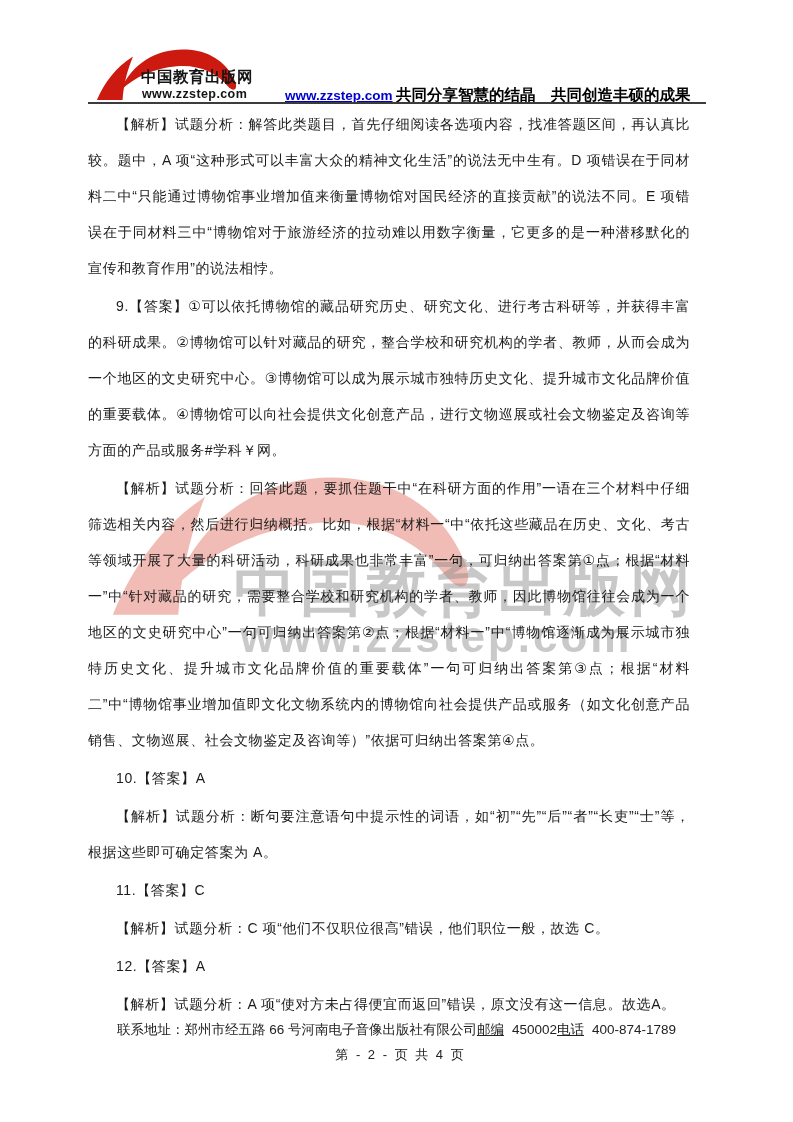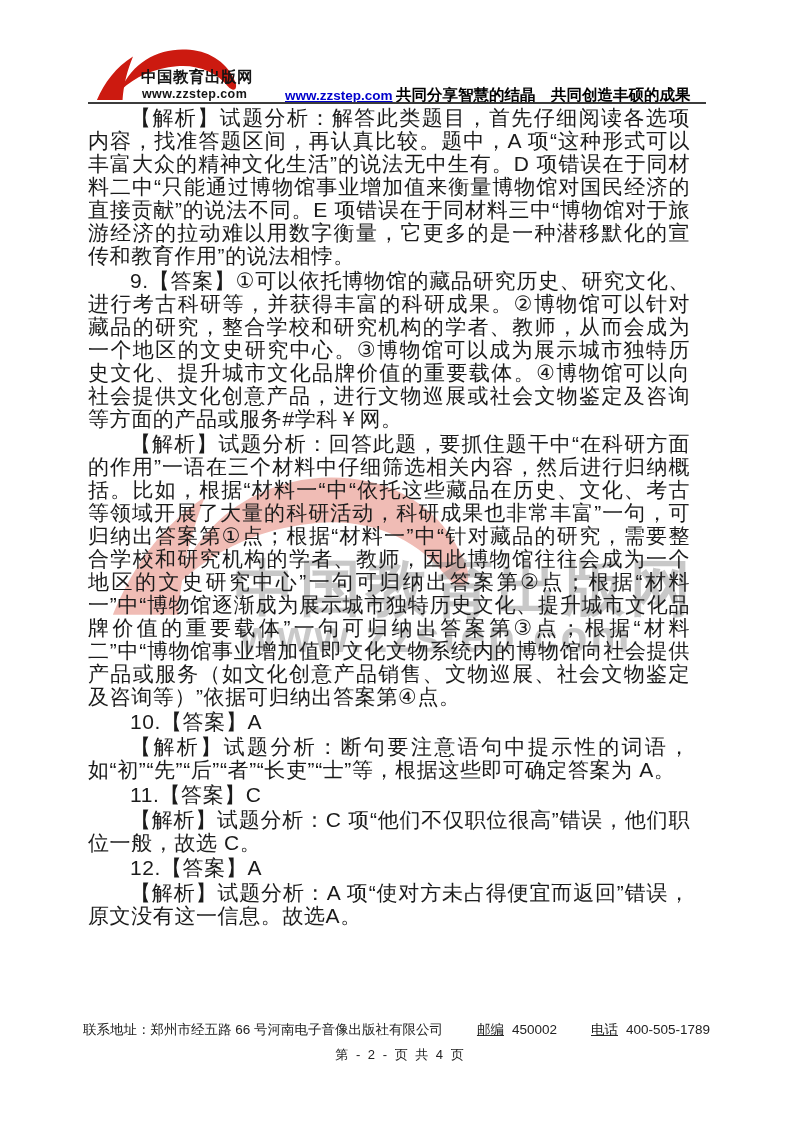--- a/index.html
+++ b/index.html
@@ -52,34 +52,34 @@
   .header-rule{
     position:absolute;left:88px;top:102px;width:618px;height:2px;
     background:#3c3c3c;
   }
   
   .document-body{
     position:absolute;left:88px;top:106px;width:618px;z-index:1;
   }
   .para{
     margin:0 16px 2px 0;
-    font-size:21px;line-height:23px;
+    font-size:14px;line-height:36px;
     letter-spacing:.6px;
     text-align:justify;text-justify:inter-ideograph;
     text-indent:2em;
     color:#1b1b1b;
   }
   
   .footer{
     position:absolute;left:0;right:0;top:1021px;z-index:1;
     text-align:center;color:#222;
   }
   .contact{
     display:flex;justify-content:center;align-items:baseline;
-    gap:34px;font-size:13.5px;white-space:nowrap;
+    font-size:13.5px;white-space:nowrap;
   }
   .contact .lbl{margin-right:8px;text-decoration:underline;}
   .pageinfo{margin-top:7px;font-size:13px;letter-spacing:2px;padding-left:8px;}
 </style>
 </head>
 <body>
 
 <div class="page">
 
   <div class="watermark-layer">
@@ -117,19 +117,19 @@
       <p class="para">【解析】试题分析：A 项“使对方未占得便宜而返回”错误，原文没有这一信息。故选A。</p>
     </main>
 
   <div class="footer">
     <div class="contact">
       <span>联系地址：郑州市经五路 66 号河南电子音像出版社有限公司</span>
       <span>
         <span class="lbl">邮编</span><span>450002</span>
       </span>
       <span>
-        <span class="lbl">电话</span><span>400-505-1789</span>
+        <span class="lbl">电话</span><span>400-874-1789</span>
       </span>
     </div>
     <div class="pageinfo">第 - 2 - 页 共 4 页</div>
   </div>
 
 </div>
 
 </body></html>

